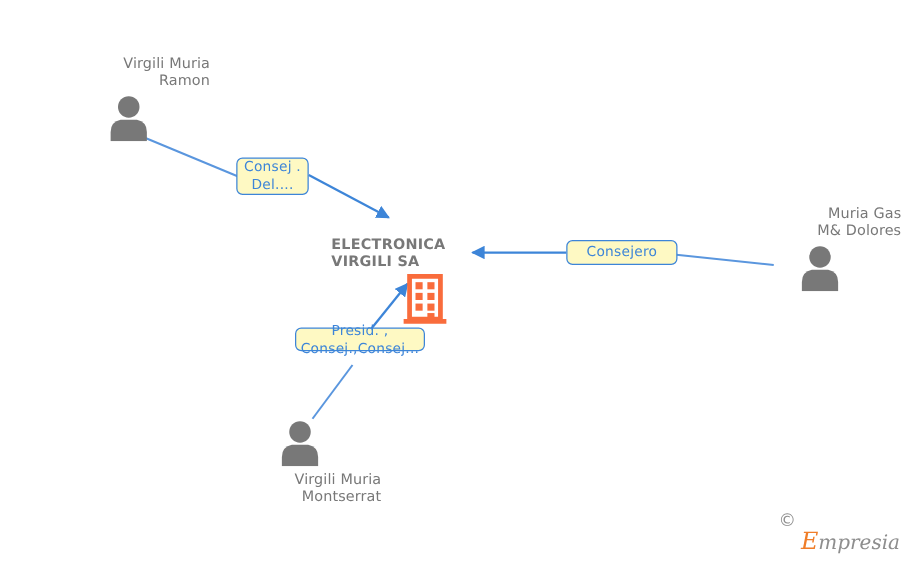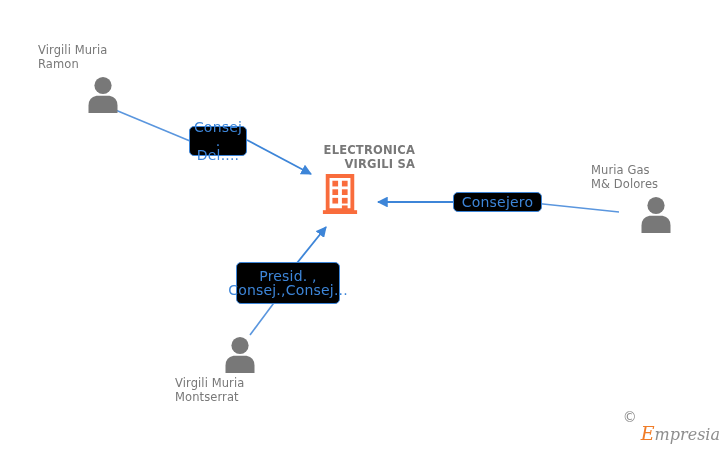--- a/index.html
+++ b/index.html
@@ -22,65 +22,66 @@
     left: 0;
     top: 0;
     width: 728px;
     height: 450px;
   }
 
   
   .person {
     position: absolute;
     width: 130px;
-    text-align: left;
+    text-align: right;
   }
   .person .glyph {
     width: 130px;
     height: 40px;
     display: block;
   }
   .person .pname {
     color: #787878;
     font-size: 11.5px;
     line-height: 14px;
     white-space: pre-line;
     letter-spacing: 0.1px;
   }
   .person.labels-above .pname { margin-bottom: 2px; }
   .person.labels-below .pname { margin-top: 3px; }
 
   
   #company {
     position: absolute;
     width: 150px;
-    text-align: right;
+    text-align: left;
+    margin-top: 45px;
   }
   #company .cname {
     color: #787878;
     font-size: 11.5px;
     font-weight: bold;
     line-height: 14px;
     white-space: pre-line;
     letter-spacing: 0.2px;
   }
   #company .bldg {
     display: block;
     margin: 3px auto 0 auto;
   }
 
   
   .relbox {
     position: absolute;
     box-sizing: border-box;
-    background: #000000;
+    background: #fef9c3;
     border: 1px solid #3d85d8;
     border-radius: 5px;
     color: #3d85d8;
-    font-size: 14px;
+    font-size: 11px;
     line-height: 14px;
     text-align: center;
     white-space: pre-line;
     display: flex;
     align-items: center;
     justify-content: center;
     letter-spacing: 0.2px;
   }
 
   
@@ -186,21 +187,21 @@
 
   <div class="relbox" style="left:189px; top:126px; width:58px; height:30px;">
     <span>Consej .
 Del....</span>
   </div>
 
   <div class="relbox" style="left:453px; top:192px; width:89px; height:20px;">
     <span>Consejero</span>
   </div>
 
-  <div class="relbox" style="left:236px; top:262px; width:104px; height:42px;">
+  <div class="relbox" style="left:236px; top:262px; width:104px; height:19px;">
     <span>Presid. ,
 Consej.,Consej...</span>
   </div>
 
   <div id="watermark">
     <span class="copy">©</span>
     <span class="brand"><span class="cap">E</span><span>mpresia</span></span>
   </div>
 
 </div>

